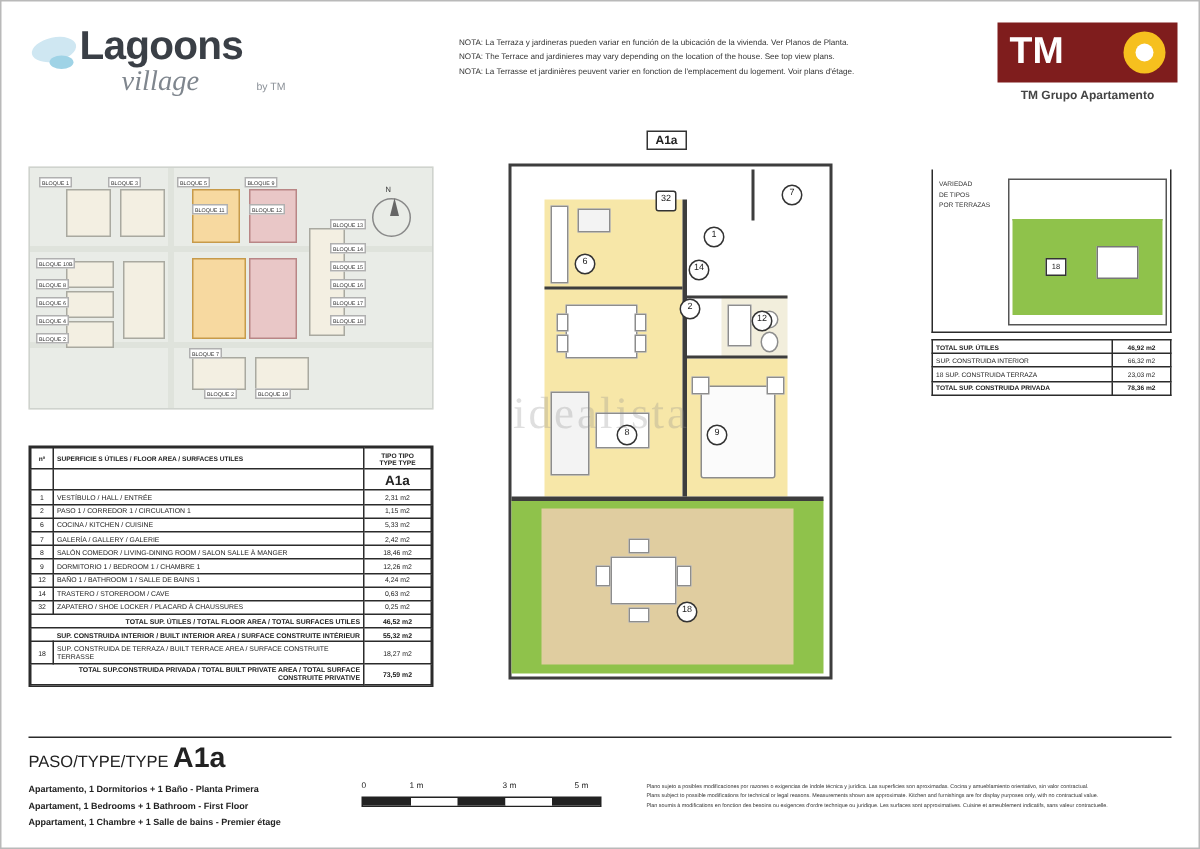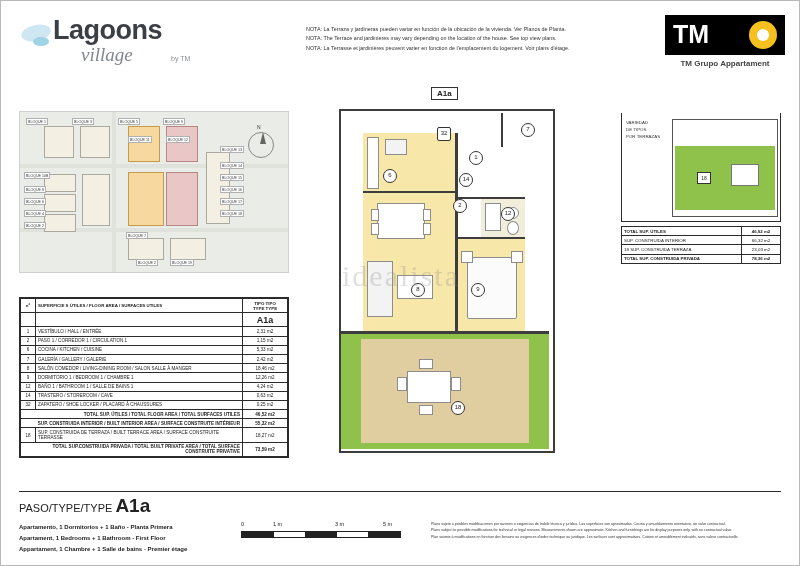--- a/index.html
+++ b/index.html
@@ -42,21 +42,21 @@
 
   .note{
     position:absolute;left:305px;top:24px;width:330px;
     font-size:5.4px;line-height:1.75;color:#333;
   }
 
   .tm{
     position:absolute;right:14px;top:14px;width:140px;height:62px;
   }
   .tm .box{
-    position:absolute;right:0;top:0;width:120px;height:40px;background:#000000;
+    position:absolute;right:0;top:0;width:120px;height:40px;background:#7f1d1d;
   }
   .tm .tmtext{
     position:absolute;left:8px;top:5px;font-size:25px;font-weight:bold;color:#fff;letter-spacing:0px;
   }
   .tm .circle{
     position:absolute;right:8px;top:6px;width:28px;height:28px;border-radius:50%;
     background:#f6c01e;
   }
   .tm .circle:after{
     content:"";position:absolute;left:8px;top:8px;width:12px;height:12px;border-radius:50%;
@@ -230,21 +230,21 @@
     <div>NOTA: La Terraza y jardineras pueden variar en función de la ubicación de la vivienda. Ver Planos de Planta.</div>
     <div>NOTA: The Terrace and jardinieres may vary depending on the location of the house. See top view plans.</div>
     <div>NOTA: La Terrasse et jardinières peuvent varier en fonction de l'emplacement du logement. Voir plans d'étage.</div>
   </div>
 
   <div class="tm">
     <div class="box">
       <div class="tmtext">TM</div>
       <div class="circle"></div>
     </div>
-    <div class="sub">TM Grupo Appartament</div>
+    <div class="sub">TM Grupo Apartamento</div>
   </div>
 
   <div class="siteplan">
     <div class="road" style="left:0;top:52px;width:268px;height:4px;"></div>
     <div class="road" style="left:0;top:116px;width:268px;height:4px;"></div>
     <div class="road" style="left:92px;top:0;width:4px;height:160px;"></div>
 
     <div class="blk" style="left:24px;top:14px;width:28px;height:30px;"></div>
     <div class="blk" style="left:60px;top:14px;width:28px;height:30px;"></div>
     <div class="blk hl" style="left:108px;top:14px;width:30px;height:34px;"></div>

